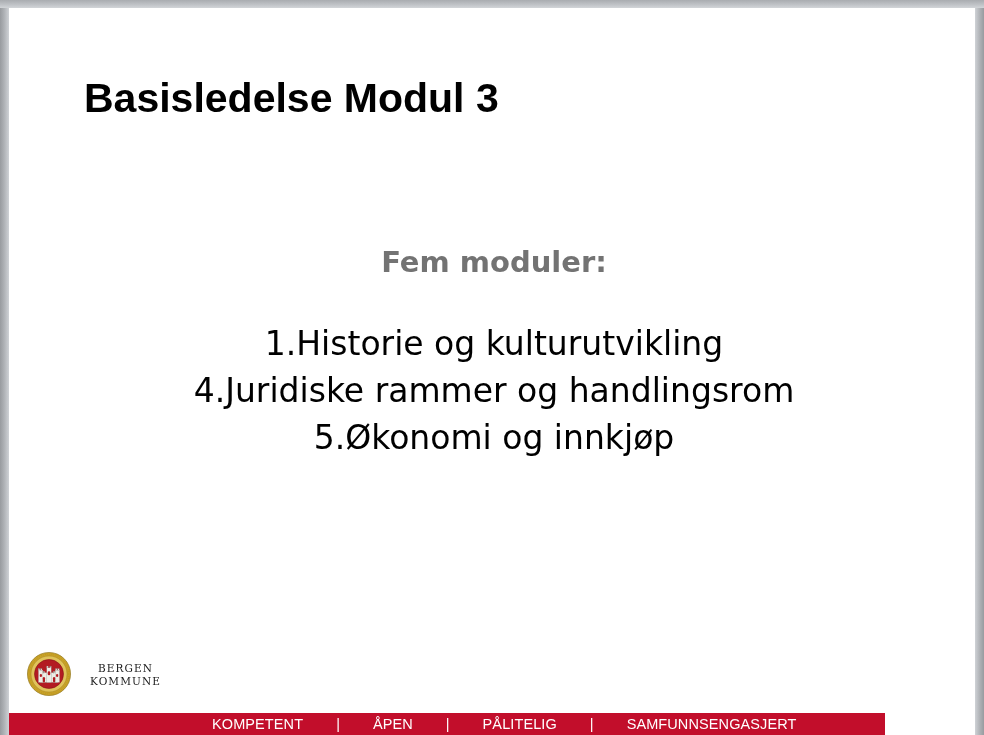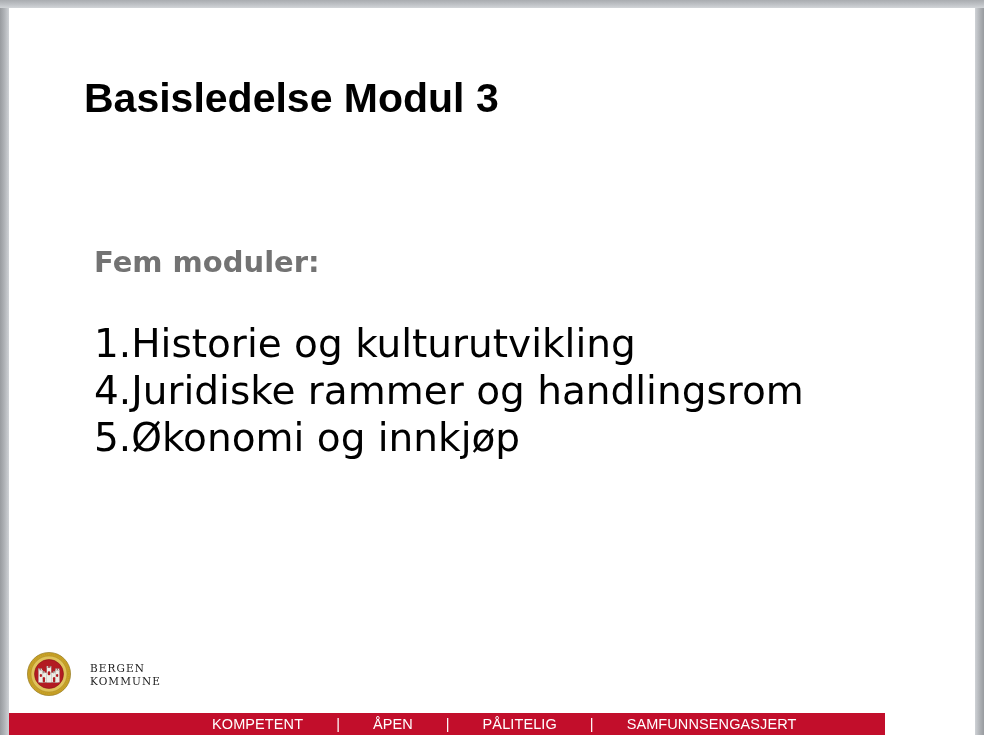--- a/index.html
+++ b/index.html
@@ -30,20 +30,21 @@
     background-repeat: no-repeat;
     background-size: 100% 100%, 100% 100%, 100% 100%;
   }
 
   #slide-canvas {
     position: relative;
     width: 876px;
     height: 727px;
     background: #ffffff;
     overflow: hidden;
+    text-align: center;
   }
 
   
   #slide-title {
     position: absolute;
     left: 75px;
     top: 66px;
     font-family: "Liberation Sans", sans-serif;
     font-weight: bold;
     font-size: 41px;
@@ -73,21 +74,21 @@
 
   #module-list {
     list-style: none;
     margin: 36px 0 0 0;
     padding: 0;
   }
 
   .module-item {
     font-family: "DejaVu Sans", sans-serif;
     font-weight: normal;
-    font-size: 39px;
+    font-size: 33px;
     line-height: 47px;
     color: #000000;
     white-space: nowrap;
     display: block;
   }
 
   .module-item.is-highlight {
     color: #B5121B;
     font-weight: bold;
   }

